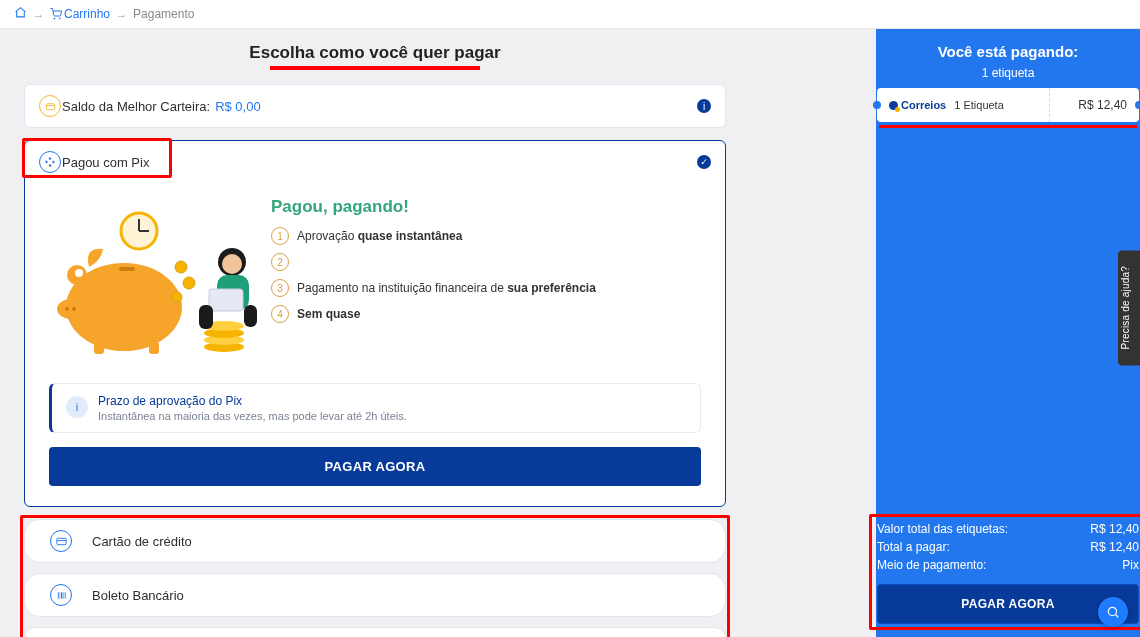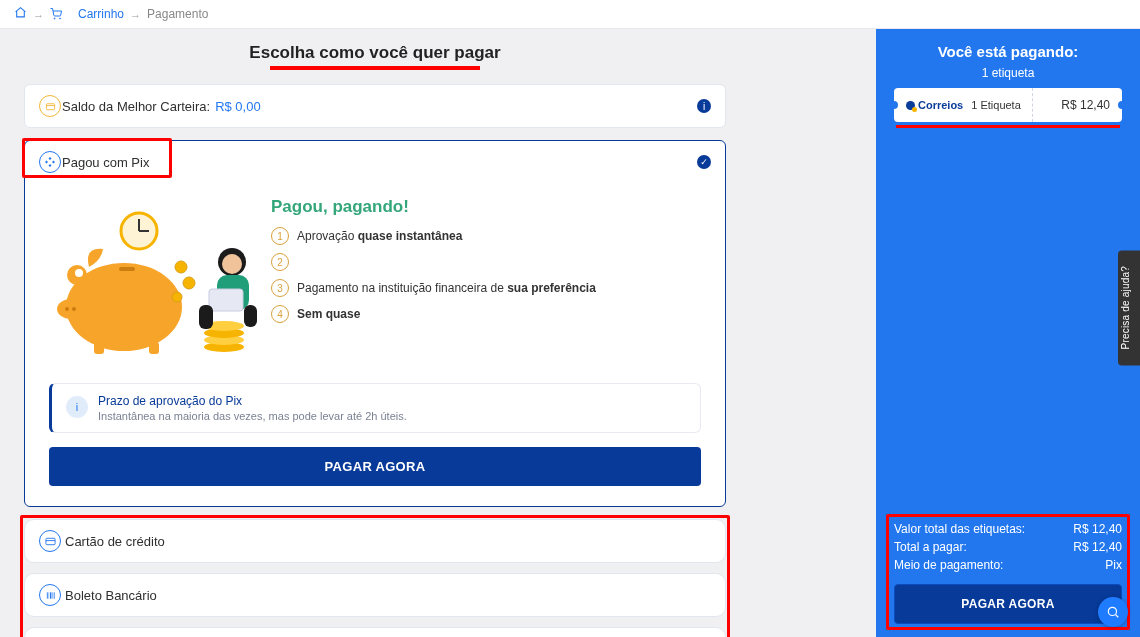--- a/index.html
+++ b/index.html
@@ -5,26 +5,26 @@
 * { box-sizing: border-box; margin: 0; padding: 0; font-family: Arial, -apple-system, sans-serif; }
 body { background: #f0f0f2; font-size: 13px; color: #333; width: 1140px; height: 637px; overflow: hidden; position: relative; }
 a { text-decoration: none; }
 
 
 .breadcrumb { display: flex; align-items: center; gap: 6px; padding: 6px 14px; background: #fff; border-bottom: 1px solid #e8e8ec; font-size: 12px; }
 .breadcrumb .home-icon { color: #2277ef; }
 .breadcrumb .arrow-icon { color: #999; font-size: 11px; }
 .breadcrumb .cart-link { color: #2277ef; }
 .breadcrumb .current { color: #888; }
-.cart-mini-icon { display: inline-flex; align-items: center; gap: 16px; color: #2277ef; }
+.cart-mini-icon { display: inline-flex; align-items: center; gap: 2px; color: #2277ef; }
 
 
 .page { display: flex; height: calc(100% - 28px); }
 .main-col { flex: 1; padding: 14px 150px 0 24px; overflow: hidden; }
-.right-col { width: 264px; background: #2277ef; color: #fff; padding: 14px 18px; display: flex; flex-direction: column; position: relative; }
+.right-col { width: 264px; background: #2277ef; color: #fff; padding: 14px 1px; display: flex; flex-direction: column; position: relative; }
 
 
 .page-heading { text-align: center; font-weight: 700; font-size: 17px; color: #222; position: relative; margin: 0 0 14px; }
 .page-heading .underline-mark { display: block; width: 210px; height: 4px; margin: 3px auto 0; }
 
 
 .redbox { border: 3px solid #ff0000; border-radius: 2px; position: absolute; pointer-events: none; }
 
 
 .card { background: #fff; border: 1px solid #e2e6ee; border-radius: 6px; margin-bottom: 12px; position: relative; }
@@ -50,21 +50,21 @@
 .info-panel { border: 1px solid #e8eaf1; border-radius: 6px; padding: 10px 14px; margin: 20px 4px 14px; border-left: 3px solid #073a99; }
 .info-panel .row { display: flex; align-items: flex-start; gap: 10px; }
 .info-panel .info-ic { width: 22px; height: 22px; border-radius: 50%; background: #e1ecfb; color: #2277ef; display: inline-flex; align-items: center; justify-content: center; font-size: 11px; margin-top: 2px; }
 .info-panel .ttl { font-weight: 400; color: #073a99; font-size: 12px; }
 .info-panel .sub { font-size: 11px; color: #7a8293; margin-top: 2px; }
 
 .pay-btn { display: block; width: calc(100% - 8px); margin: 0 4px; background: #073a99; color: #fff; border: none; border-radius: 4px; padding: 12px; font-weight: 700; font-size: 13px; letter-spacing: .3px; cursor: pointer; }
 
 
 .options-stack { position: relative; }
-.option-row { background: #fff; border: 1px solid #e2e6ee; border-radius: 10px; padding: 10px 14px; display: flex; align-items: center; gap: 4px; margin-bottom: 10px; color: #2f2f2f; font-size: 13px; position: relative; }
+.option-row { background: #fff; border: 1px solid #e2e6ee; border-radius: 16px; padding: 10px 25px; display: flex; align-items: center; gap: 20px; margin-bottom: 10px; color: #2f2f2f; font-size: 13px; position: relative; }
 .option-row .badge-icon { width: 22px; height: 22px; border: 1px solid #2277ef; border-radius: 50%; display: inline-flex; align-items: center; justify-content: center; color: #2277ef; font-size: 11px; flex-shrink: 0; }
 
 
 .right-col h3 { text-align: center; font-weight: 700; font-size: 15px; margin-bottom: 6px; }
 .right-col .subcount { text-align: center; font-size: 12px; margin-bottom: 8px; }
 .ticket { background: #fff; color: #333; border-radius: 4px; display: flex; padding: 10px 12px; align-items: center; gap: 8px; font-size: 11px; position: relative; }
 .ticket .logo { color: #0a3d9a; font-weight: 700; display: inline-flex; align-items: center; gap: 3px; font-size: 11px; }
 .ticket .logo .lgdot { width: 9px; height: 9px; border-radius: 50%; background: #0a3d9a; position: relative; }
 .ticket .logo .lgdot::after { content: ''; position: absolute; width: 5px; height: 5px; border-radius: 50%; background: #f6b400; right: -2px; bottom: -2px; }
 .ticket .price { margin-left: auto; font-weight: 400; font-size: 12px; }

